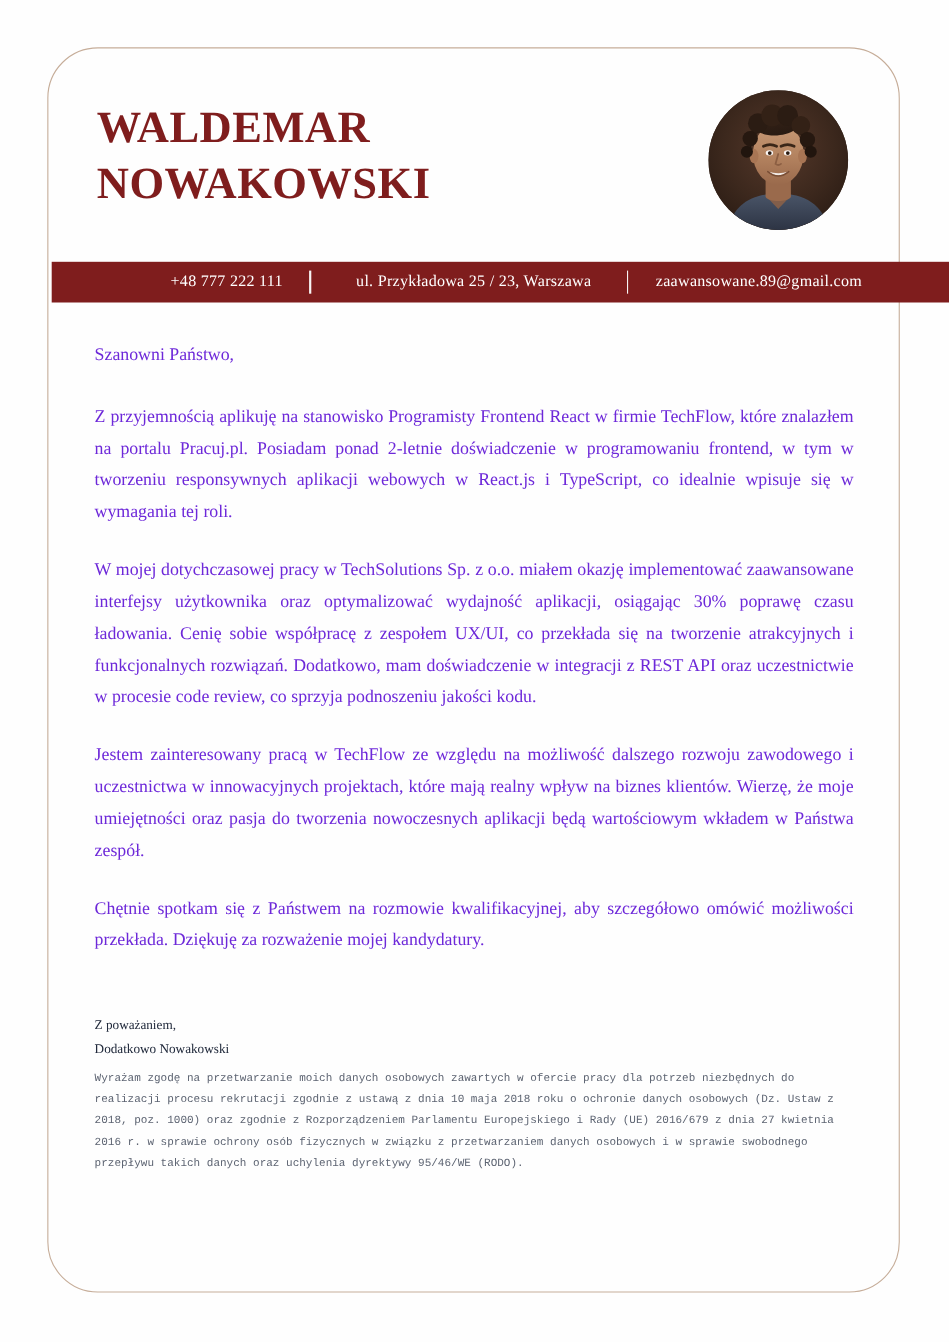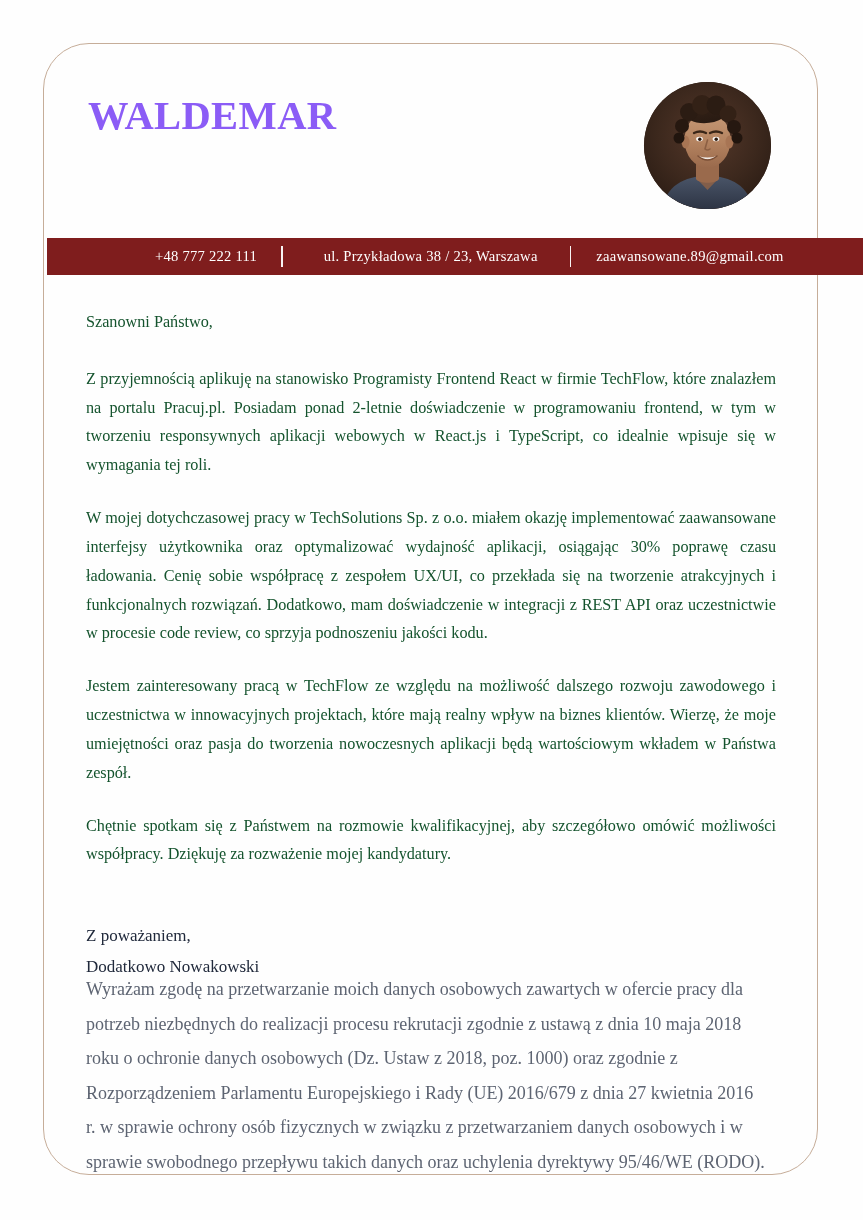--- a/index.html
+++ b/index.html
@@ -40,21 +40,21 @@
   }
   .name-block {
     position: absolute;
     left: 44px;
     top: 46px;
     width: 560px;
   }
   .name-line {
     font-size: 40.5px;
     font-weight: bold;
-    color: #8b5cf6;
+    color: #7f1d1d;
     letter-spacing: 0.4px;
     line-height: 1.26;
     white-space: nowrap;
   }
   .photo-wrap {
     position: absolute;
     right: 47px;
     top: 38px;
     width: 127px;
     height: 127px;
@@ -99,58 +99,60 @@
   
   .letter {
     position: absolute;
     left: 86px;
     top: 308px;
     width: 690px;
   }
   .para {
     font-size: 16.2px;
     line-height: 1.78;
-    color: #14532d;
+    color: #6d28d9;
     text-align: justify;
     margin: 0 0 24px 0;
   }
   .para.first { }
   .para.greeting { text-align: left; margin-bottom: 28px; }
   .signoff {
-    font-size: 17px;
+    font-size: 12px;
     line-height: 1.78;
     color: #20293b;
     text-align: left;
     margin: 52px 0 16px 0;
   }
   .signoff div { white-space: nowrap; }
 
   
   .rodo {
     position: absolute;
     left: 86px;
     top: 972px;
     width: 680px;
-    font-size: 18px;
+    font-size: 10px;
     line-height: 1.92;
     color: #5d6472;
     text-align: left;
+    font-family: Liberation Mono, monospace;
   }
 </style>
 </head>
 <body>
 
 <div class="page">
 
   <div class="frame"></div>
 
   <div class="header">
 
     <div class="name-block">
       <div class="name-line">WALDEMAR</div>
+      <div class="name-line">NOWAKOWSKI</div>
     </div>
 
     <div class="photo-wrap">
       <svg viewBox="0 0 127 127" xmlns="http://www.w3.org/2000/svg">
         <defs>
           <radialGradient id="bgg" cx="50%" cy="42%" r="72%">
             <stop offset="0%" stop-color="#55382a"></stop>
             <stop offset="55%" stop-color="#3c281d"></stop>
             <stop offset="100%" stop-color="#251811"></stop>
           </radialGradient>
@@ -204,33 +206,33 @@
         <path d="M54 74 Q63.5 82 73 74" stroke="#7a4f36" stroke-width="1.5" fill="none" stroke-linecap="round"></path>
       </svg>
     </div>
   </div>
 
   <div class="contact-bar">
     <span class="contact-item c-phone">+48 777 222 111</span>
     <span class="sp1"></span>
     <span class="divider"></span>
     <span class="sp2"></span>
-    <span class="contact-item c-address">ul. Przykładowa 38 / 23, Warszawa</span>
+    <span class="contact-item c-address">ul. Przykładowa 25 / 23, Warszawa</span>
     <span class="sp3"></span>
     <span class="divider"></span>
     <span class="sp4"></span>
     <span class="contact-item c-email">zaawansowane.89@gmail.com</span>
   </div>
 
   <div class="letter">
     <p class="para greeting">Szanowni Państwo,</p>
     <p class="para first">Z przyjemnością aplikuję na stanowisko Programisty Frontend React w firmie TechFlow, które znalazłem na portalu Pracuj.pl. Posiadam ponad 2-letnie doświadczenie w programowaniu frontend, w tym w tworzeniu responsywnych aplikacji webowych w React.js i TypeScript, co idealnie wpisuje się w wymagania tej roli.</p>
     <p class="para">W mojej dotychczasowej pracy w TechSolutions Sp. z o.o. miałem okazję implementować zaawansowane interfejsy użytkownika oraz optymalizować wydajność aplikacji, osiągając 30% poprawę czasu ładowania. Cenię sobie współpracę z zespołem UX/UI, co przekłada się na tworzenie atrakcyjnych i funkcjonalnych rozwiązań. Dodatkowo, mam doświadczenie w integracji z REST API oraz uczestnictwie w procesie code review, co sprzyja podnoszeniu jakości kodu.</p>
     <p class="para">Jestem zainteresowany pracą w TechFlow ze względu na możliwość dalszego rozwoju zawodowego i uczestnictwa w innowacyjnych projektach, które mają realny wpływ na biznes klientów. Wierzę, że moje umiejętności oraz pasja do tworzenia nowoczesnych aplikacji będą wartościowym wkładem w Państwa zespół.</p>
-    <p class="para">Chętnie spotkam się z Państwem na rozmowie kwalifikacyjnej, aby szczegółowo omówić możliwości współpracy. Dziękuję za rozważenie mojej kandydatury.</p>
+    <p class="para">Chętnie spotkam się z Państwem na rozmowie kwalifikacyjnej, aby szczegółowo omówić możliwości przekłada. Dziękuję za rozważenie mojej kandydatury.</p>
 
     <div class="signoff">
       <div>Z poważaniem,</div>
       <div>Dodatkowo Nowakowski</div>
     </div>
   </div>
 
   <div class="rodo">Wyrażam zgodę na przetwarzanie moich danych osobowych zawartych w ofercie pracy dla potrzeb niezbędnych do realizacji procesu rekrutacji zgodnie z ustawą z dnia 10 maja 2018 roku o ochronie danych osobowych (Dz. Ustaw z 2018, poz. 1000) oraz zgodnie z Rozporządzeniem Parlamentu Europejskiego i Rady (UE) 2016/679 z dnia 27 kwietnia 2016 r. w sprawie ochrony osób fizycznych w związku z przetwarzaniem danych osobowych i w sprawie swobodnego przepływu takich danych oraz uchylenia dyrektywy 95/46/WE (RODO).</div>
 
 </div>

